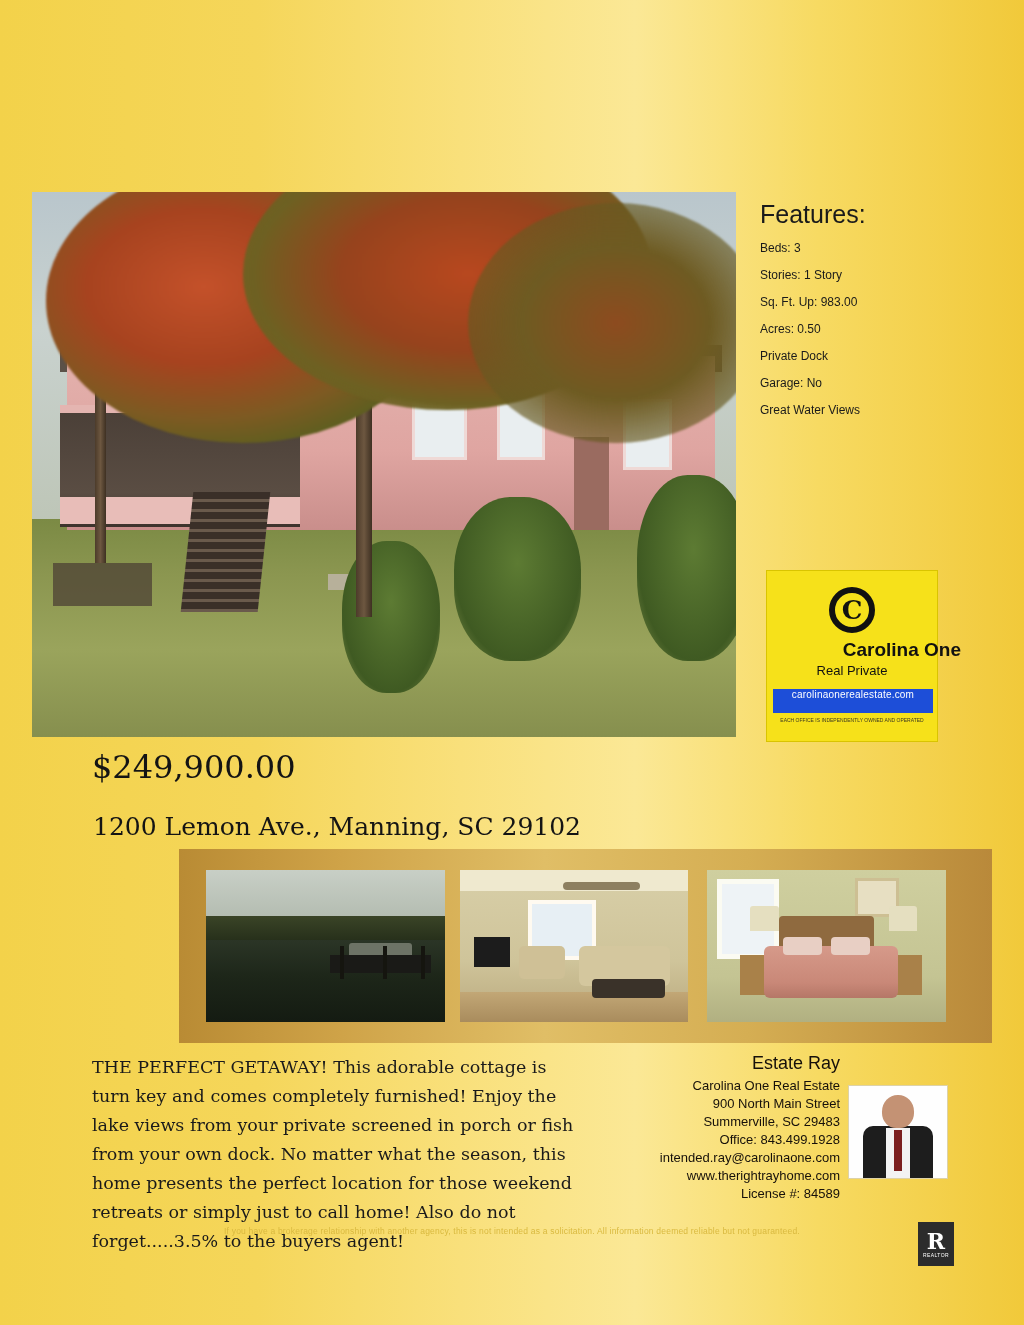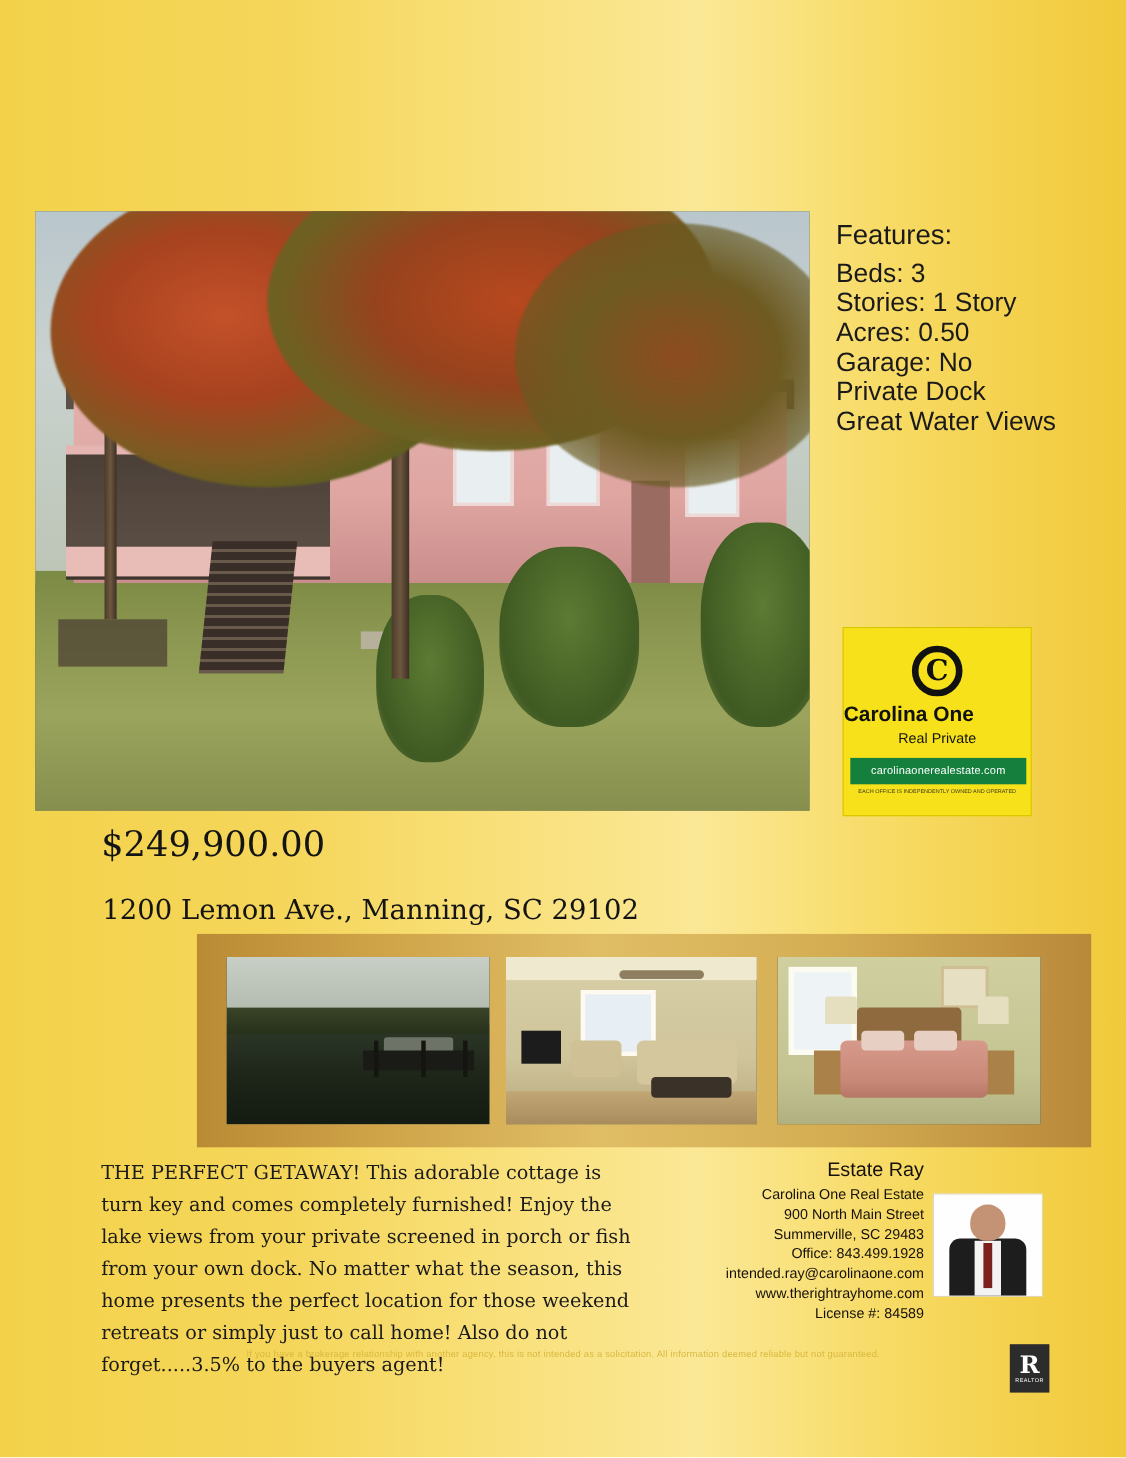--- a/index.html
+++ b/index.html
@@ -146,21 +146,21 @@
     font-size: 25px;
     color: #1a1a1a;
     margin-bottom: 6px;
   }
   .features-list {
     list-style: none;
     margin: 0;
     padding: 0;
   }
   .features-list li {
-    font-size: 24px;
+    font-size: 12px;
     line-height: 27px;
     color: #1a1a1a;
   }
 
   
   .sign {
     position: absolute;
     left: 766px;
     top: 570px;
     width: 172px;
@@ -184,42 +184,43 @@
     justify-content: center;
     font-family: "DejaVu Serif", serif;
     font-size: 26px;
     font-weight: bold;
     color: #111;
   }
   .sign-name {
     position: absolute;
     top: 68px;
     width: 100%;
-    text-align: left;
+    text-align: right;
     font-size: 19px;
     font-weight: bold;
     color: #111;
+    margin-left: 24px;
   }
   .sign-sub {
     position: absolute;
     top: 92px;
     width: 100%;
     text-align: center;
     font-size: 13px;
     color: #111;
   }
   .sign-url-bar {
     position: absolute;
     left: 6px;
     top: 118px;
     width: 160px;
     height: 24px;
-    background: #15803d;
+    background: #1d4ed8;
     display: flex;
-    align-items: center;
+    align-items: flex-start;
     justify-content: center;
   }
   .sign-url-bar span {
     color: #fff;
     font-size: 10px;
     letter-spacing: .2px;
   }
   .sign-foot {
     position: absolute;
     left: 0;
@@ -408,23 +409,24 @@
     <div class="mp-canopy mp-c1"></div>
     <div class="mp-canopy mp-c2"></div>
     <div class="mp-canopy mp-c3"></div>
   </div>
 
   <div class="features">
     <div class="features-title">Features:</div>
     <ul class="features-list">
       <li>Beds: 3</li>
       <li>Stories: 1 Story</li>
+      <li>Sq. Ft. Up: 983.00</li>
       <li>Acres: 0.50</li>
+      <li>Private Dock</li>
       <li>Garage: No</li>
-      <li>Private Dock</li>
       <li>Great Water Views</li>
     </ul>
   </div>
 
   <div class="sign">
     <div class="sign-c">C</div>
     <div class="sign-name">Carolina One</div>
     <div class="sign-sub">Real Private</div>
     <div class="sign-url-bar">
       <span>carolinaonerealestate.com</span>

